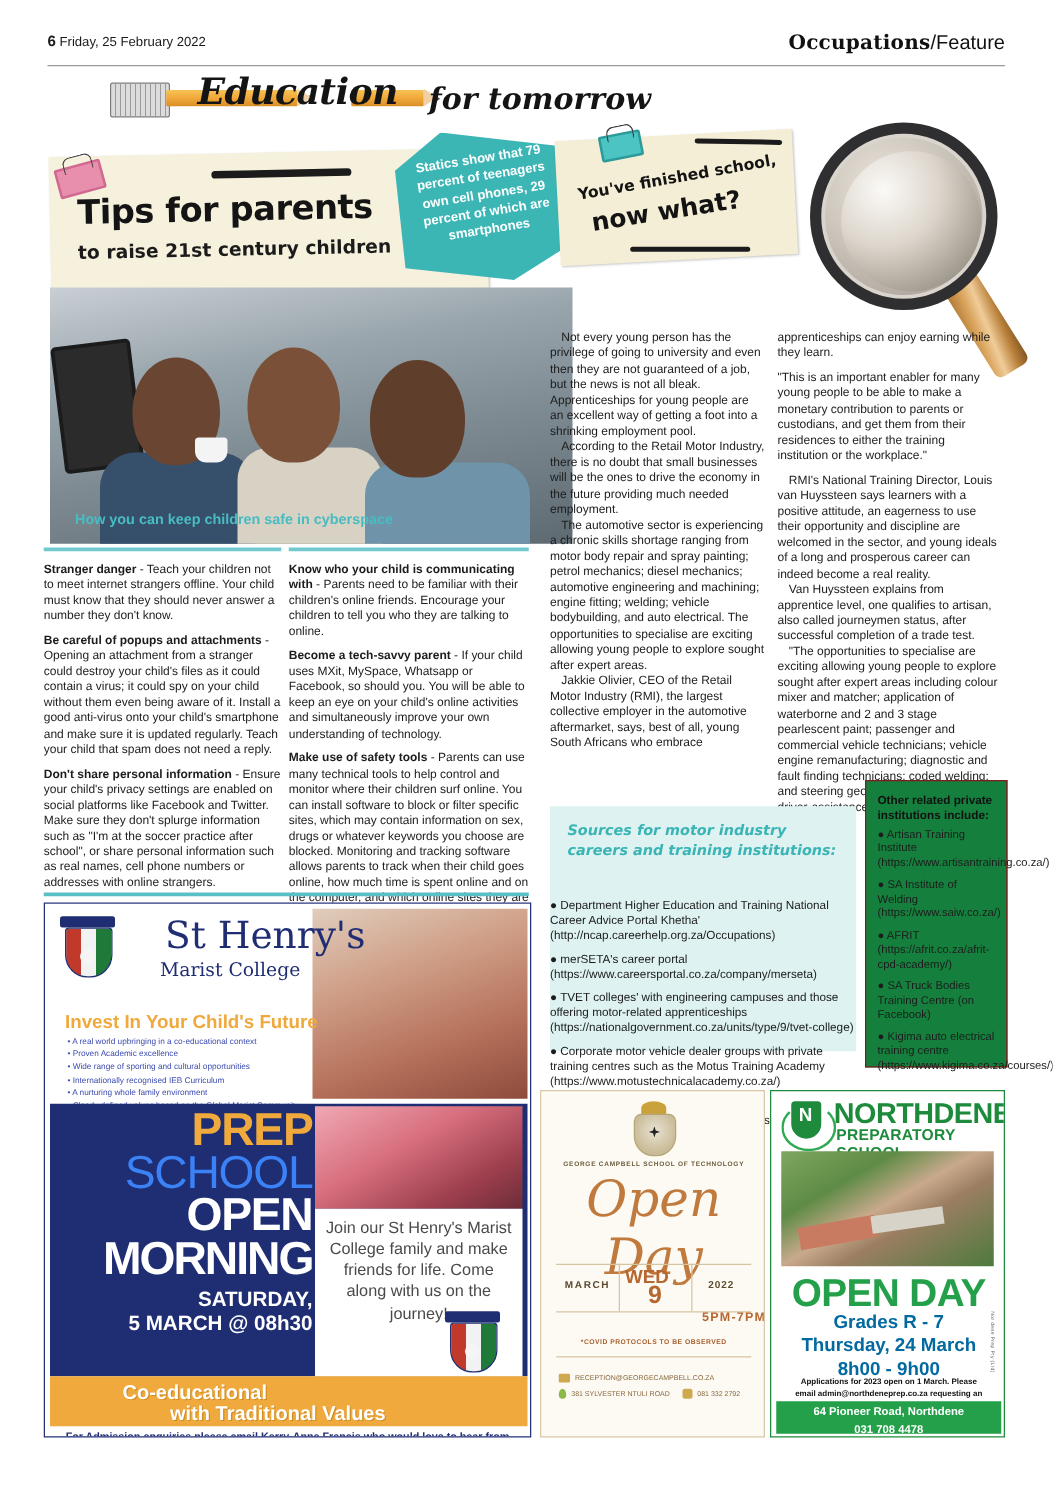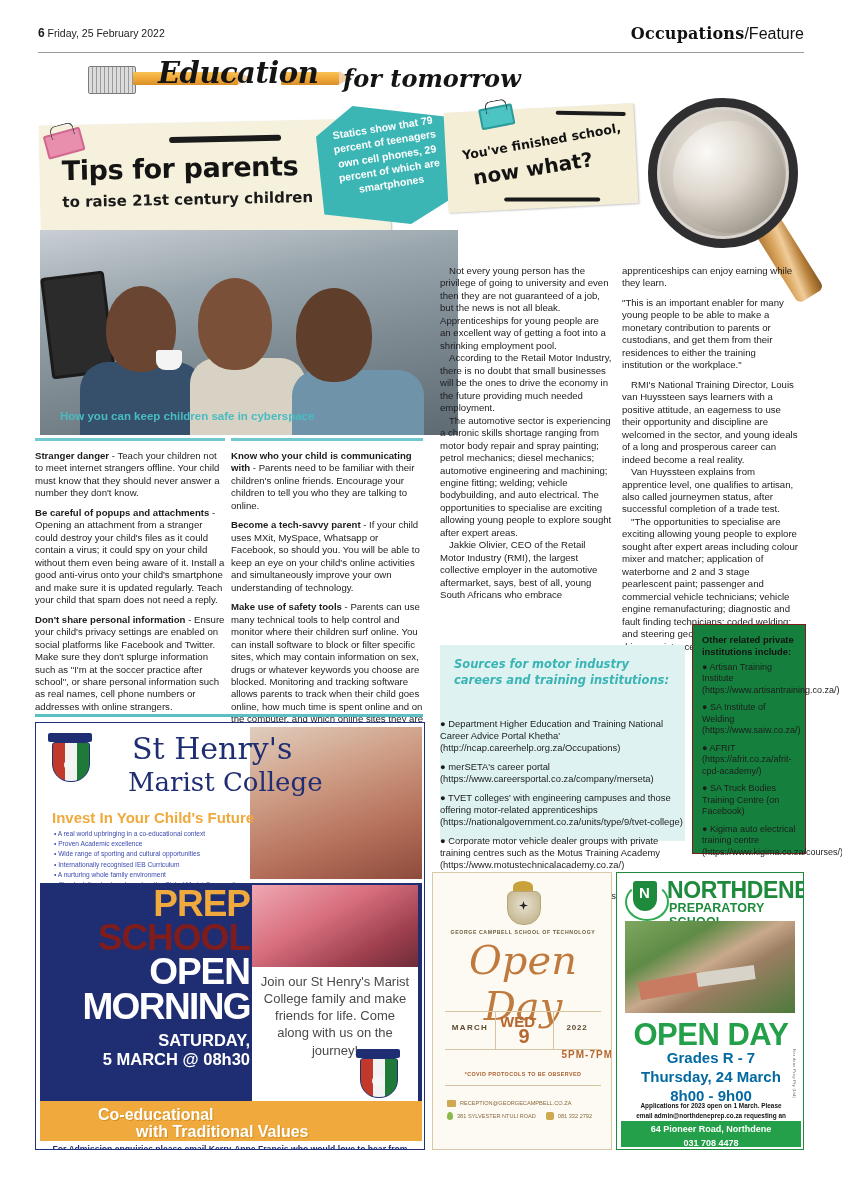--- a/index.html
+++ b/index.html
@@ -125,30 +125,30 @@
   .hy-photo{position:absolute;left:214px;top:4px;width:172px;height:152px;
             background:linear-gradient(160deg,#e0cdbd 0%,#cf9e86 35%,#b46f59 70%,#8d4b3c 100%);}
   .crest{position:absolute;width:40px;height:50px;}
   .crest .ribbon{position:absolute;left:-2px;top:0;width:44px;height:9px;background:#1f2d73;border-radius:2px;}
   .crest .shield{position:absolute;left:2px;top:9px;width:36px;height:38px;
             background:linear-gradient(90deg,#c0392b 0 33%,#f2f2f2 33% 66%,#1f7a3a 66% 100%);
             border-radius:3px 3px 18px 18px;border:1.2px solid #203070;}
   .crest .star{position:absolute;left:14px;top:26px;width:12px;height:12px;background:#f5f5f5;border-radius:50%;}
   .hy-crest1{left:14px;top:10px;}
   .hy-name1{position:absolute;left:64px;top:8px;font-family:"DejaVu Serif",serif;font-size:30px;color:#1f2d73;margin-left:32px;}
-  .hy-name2{position:absolute;left:92px;top:44px;font-family:"DejaVu Serif",serif;font-size:26px;color:#1f2d73;}
+  .hy-name2{position:absolute;left:92px;top:44px;font-family:"DejaVu Serif",serif;font-size:15px;color:#1f2d73;}
   .hy-invest{position:absolute;left:16px;top:86px;font-weight:bold;font-size:15px;color:#f0a93c;
              font-family:"Liberation Sans",sans-serif;}
   .hy-bullets{position:absolute;left:18px;top:106px;width:190px;font-size:6.6px;line-height:1.55;color:#3b4bb0;}
   .hy-bullets div:before{content:"• ";}
 
   .hy-blue{position:absolute;left:4px;top:160px;width:382px;height:218px;background:#1f2d73;}
   .hy-prep{position:absolute;left:8px;top:164px;width:206px;text-align:right;}
   .hy-prep .l1{font-weight:bold;font-size:37px;color:#f0a93c;line-height:.92;letter-spacing:-1px;}
-  .hy-prep .l2{font-weight:bold;font-size:37px;color:#7f1d1d;line-height:.92;letter-spacing:-1px;}
+  .hy-prep .l2{font-weight:normal;font-size:37px;color:#3b82f6;line-height:.92;letter-spacing:-1px;}
   .hy-prep .l3{font-weight:bold;font-size:37px;color:#fff;line-height:.94;letter-spacing:-1px;}
   .hy-prep .l4{font-weight:bold;font-size:37px;color:#fff;line-height:.94;letter-spacing:-1.6px;}
   .hy-prep .l5{font-weight:bold;font-size:16.5px;color:#fff;line-height:1.18;margin-top:6px;}
   .hy-prep .l6{font-weight:bold;font-size:16.5px;color:#fff;line-height:1.18;}
   .hy-photo2{position:absolute;left:216px;top:162px;width:166px;height:82px;
             background:linear-gradient(150deg,#f0a8b4 0%,#d8707f 40%,#9e3f4e 75%,#6d2c38 100%);}
   .hy-white{position:absolute;left:216px;top:244px;width:166px;height:134px;background:#fff;}
   .hy-join{position:absolute;left:222px;top:250px;width:154px;text-align:center;font-size:13px;line-height:1.32;color:#4a4a4a;}
   .hy-crest2{left:322px;top:326px;}
   .hy-gold{position:absolute;left:4px;top:378px;width:382px;height:40px;background:#f0a93c;}

